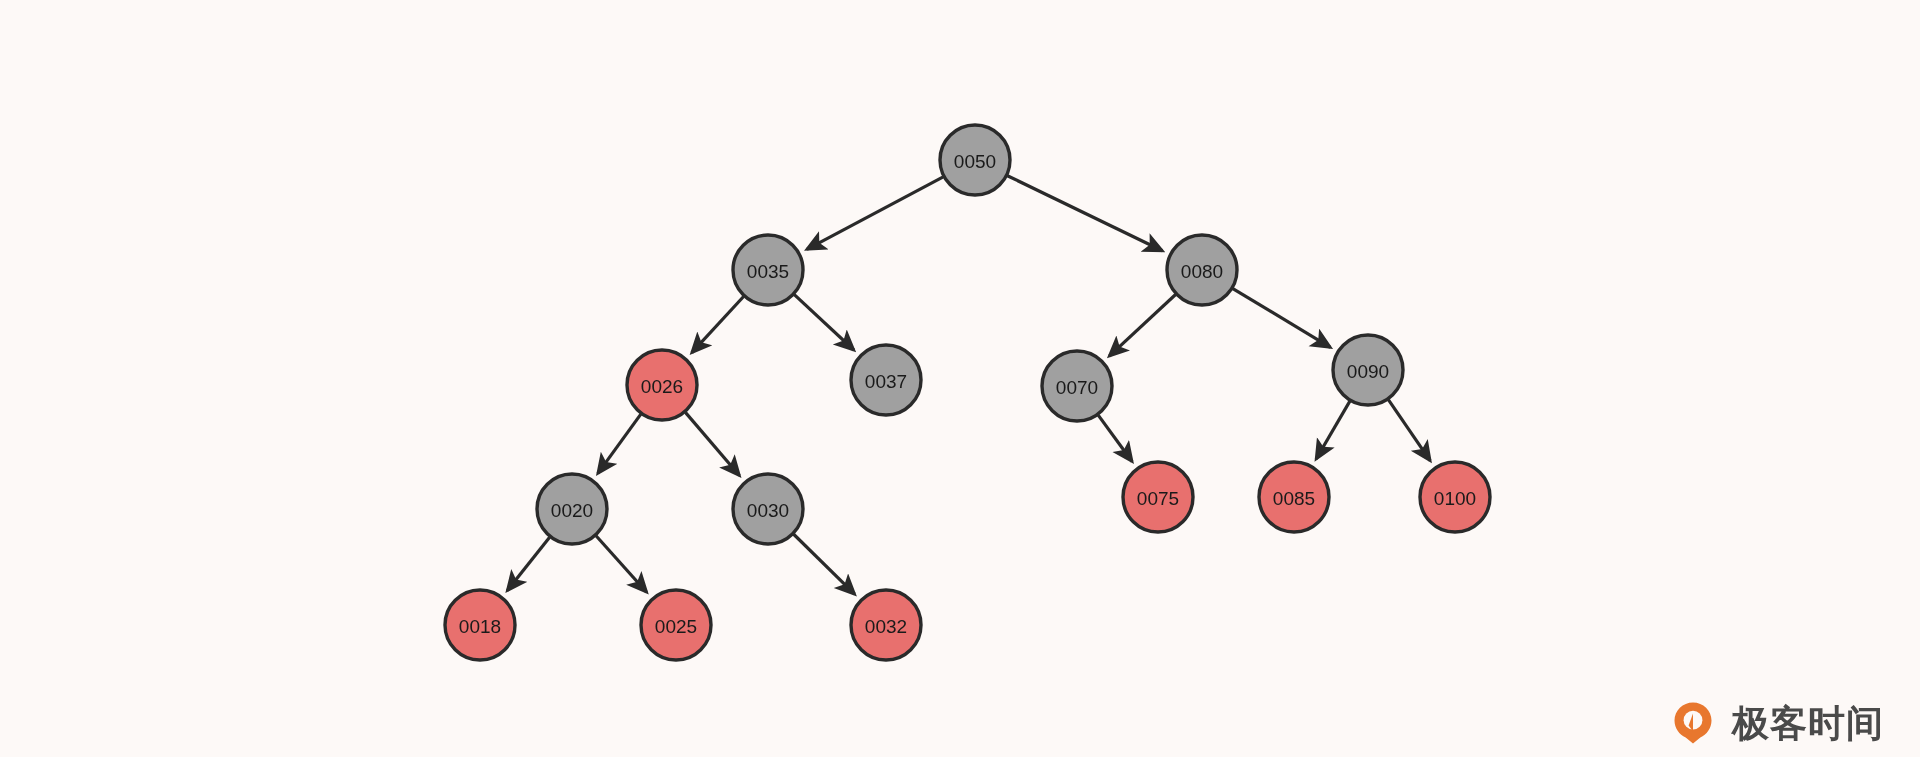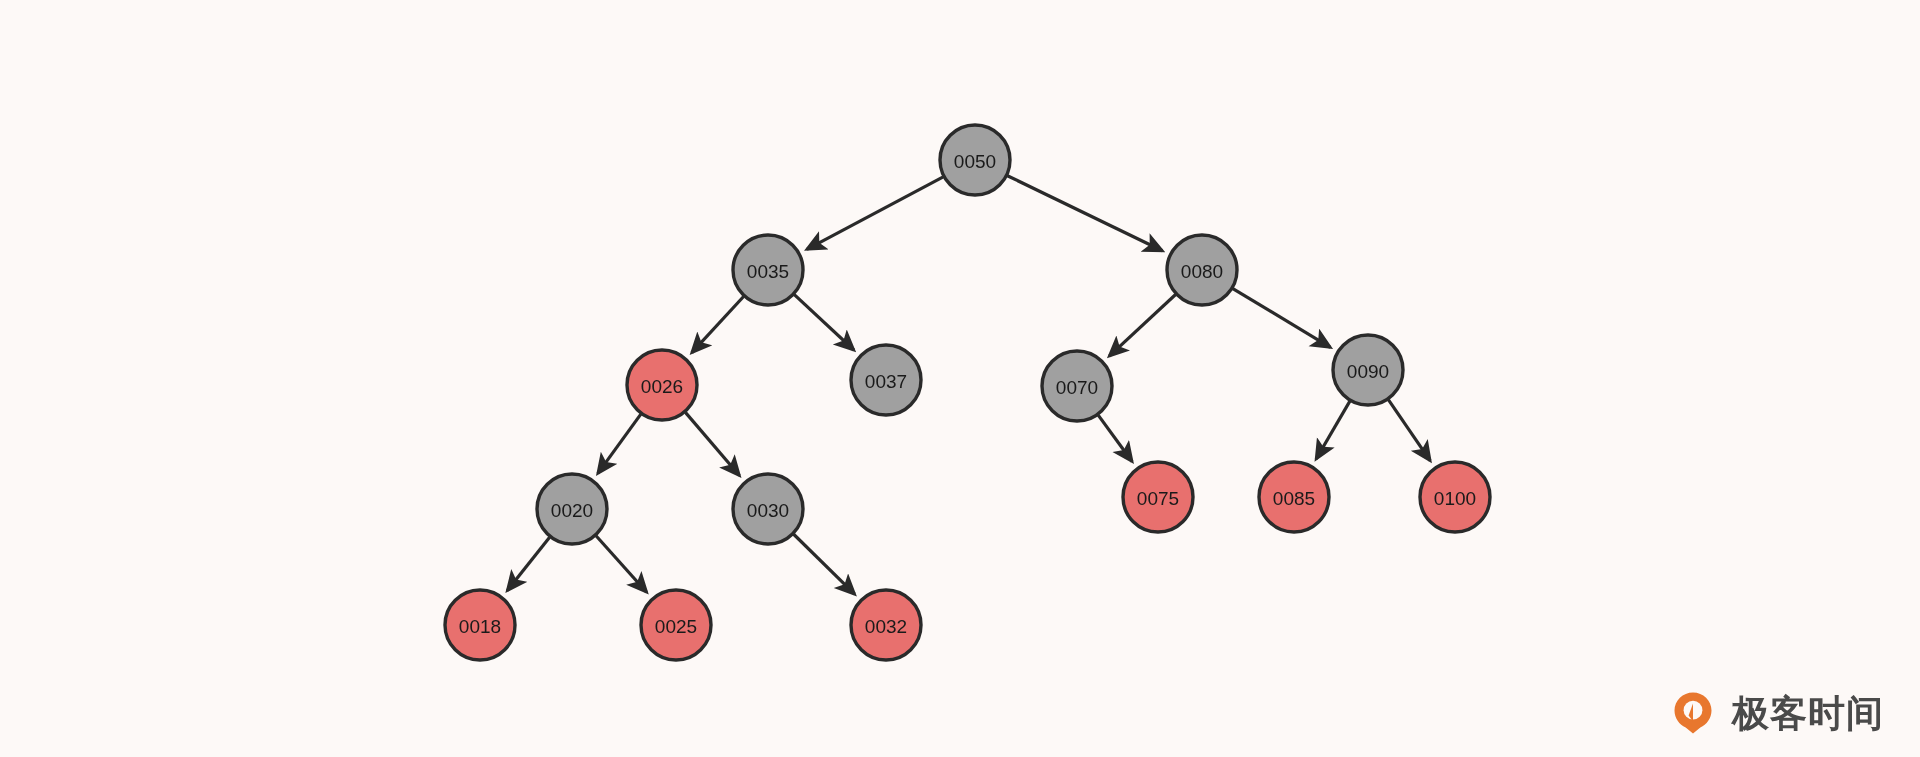--- a/index.html
+++ b/index.html
@@ -36,21 +36,21 @@
     pointer-events: none;
   }
   .edge-line {
     stroke: #2a2a2a;
     stroke-width: 3.2;
     fill: none;
   }
   .brand-logo {
     position: absolute;
     right: 36px;
-    bottom: 22px;
+    bottom: 12px;
     display: flex;
     align-items: center;
     gap: 17px;
   }
   .brand-mark {
     width: 44px;
     height: 44px;
     flex: none;
   }
   .brand-text {

